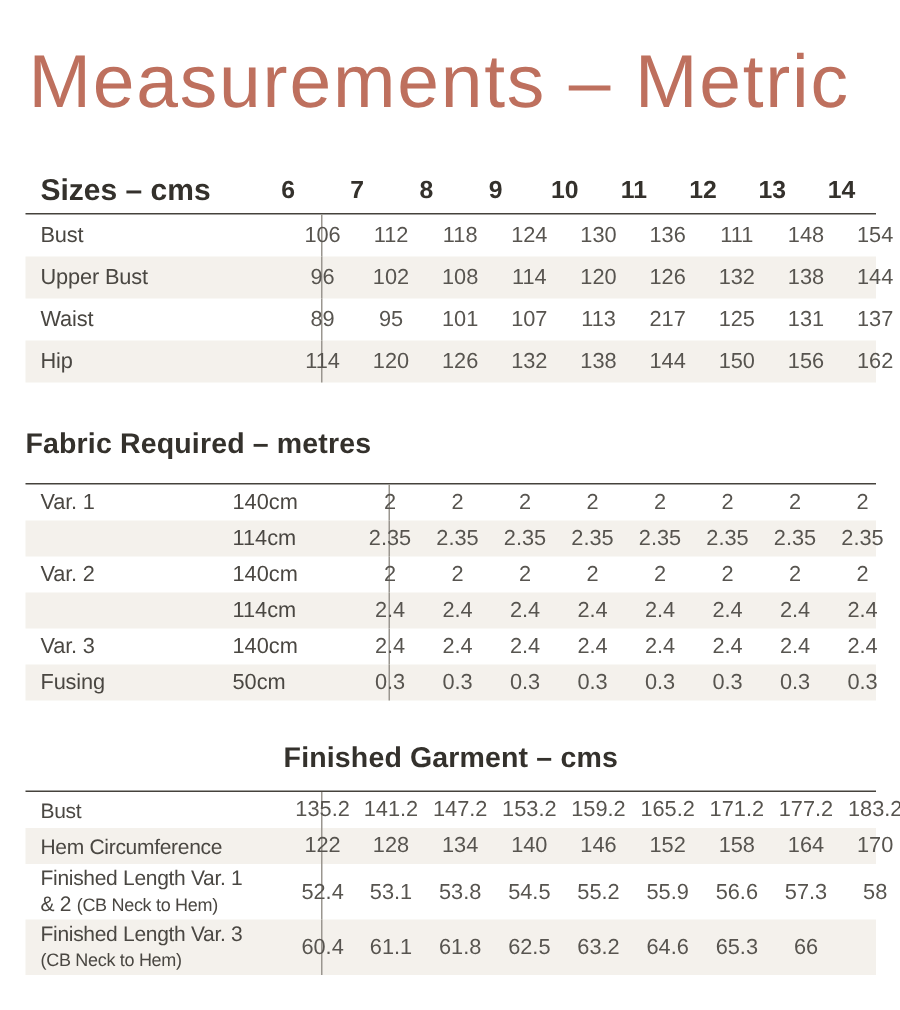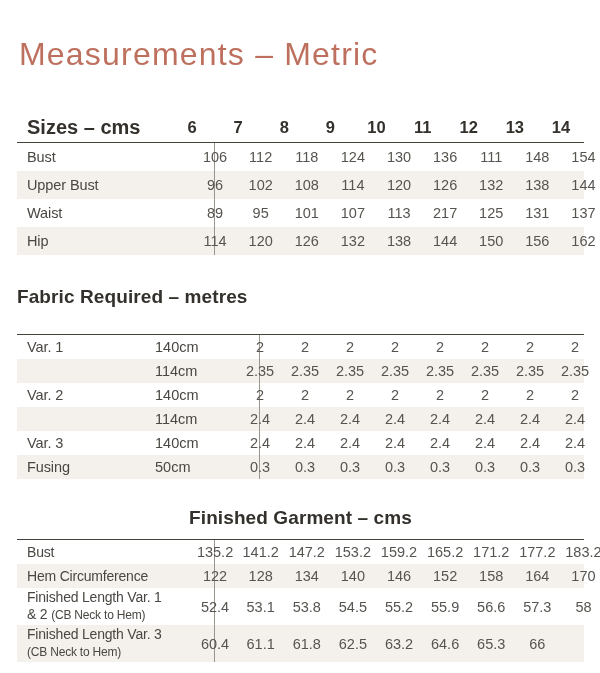--- a/index.html
+++ b/index.html
@@ -7,21 +7,21 @@
   body {
     width: 600px; height: 673px; overflow: hidden;
     background: #ffffff;
     font-family: "Liberation Sans", sans-serif;
     color: var(--label, #4a4742);
   }
   .page { padding: 0 16px 0 17px; }
 
   .page-title {
     margin: 0; padding-top: 28px; margin-left: 2px;
-    font-size: 32px; line-height: 52px; font-weight: 400;
+    font-size: 50px; line-height: 52px; font-weight: 400;
     letter-spacing: 1.2px;
     color: var(--title, #be705e);
     white-space: nowrap;
   }
 
   
   .tbl { width: 567px; }
   .row { display: grid; gap: 45px; }
   .t1 .row, .t3 .row { grid-template-columns: 152px repeat(9, 1fr); }
   .t2 .row { grid-template-columns: 93px 59px repeat(9, 1fr); }
@@ -47,21 +47,21 @@
   .header-label { display: flex; align-items: center; padding-left: 10px;
                   font-size: 20px; font-weight: 600; color: var(--heading, #34312c); }
   .size-cell { display: flex; align-items: center; justify-content: center;
                font-size: 16.5px; font-weight: 600; color: var(--heading, #34312c); }
 
   
   .section-heading {
     margin: 0; font-size: 19px; line-height: 23px; font-weight: 600;
     color: var(--heading, #34312c); letter-spacing: 0.1px;
   }
-  .heading-fabric { margin-top: 30px; margin-bottom: 26px; }
+  .heading-fabric { margin-top: 30px; margin-bottom: 14px; }
   .heading-garment { margin-top: 27px; margin-bottom: 10px; text-align: center; }
 
   .t2 .tbody, .t3 .tbody { border-top: 1.5px solid var(--rule-dark, #45423c); }
 
   
   .t3 .label-cell { font-size: 14px; letter-spacing: -0.2px; }
   .label-text { line-height: 17px; }
   .note { font-size: 12px; }
 </style>
 </head>

